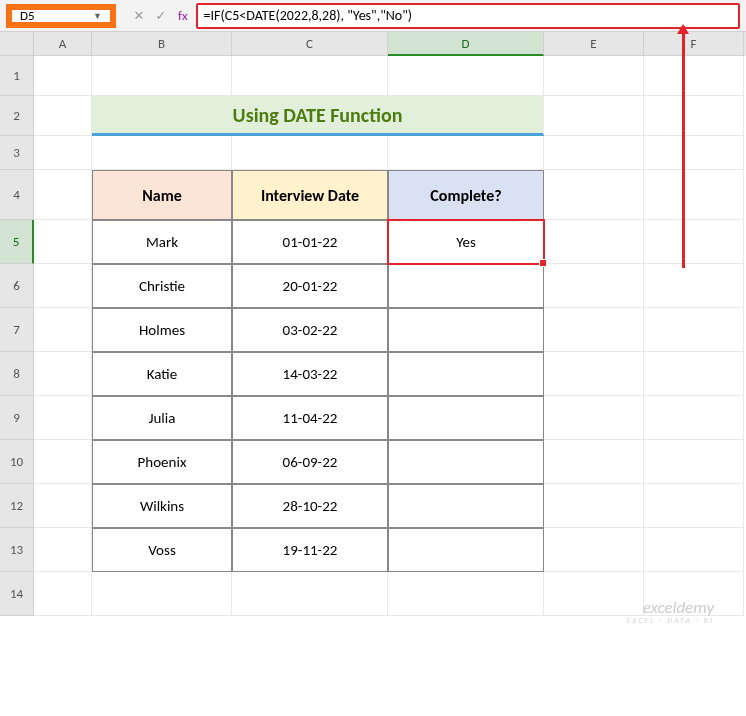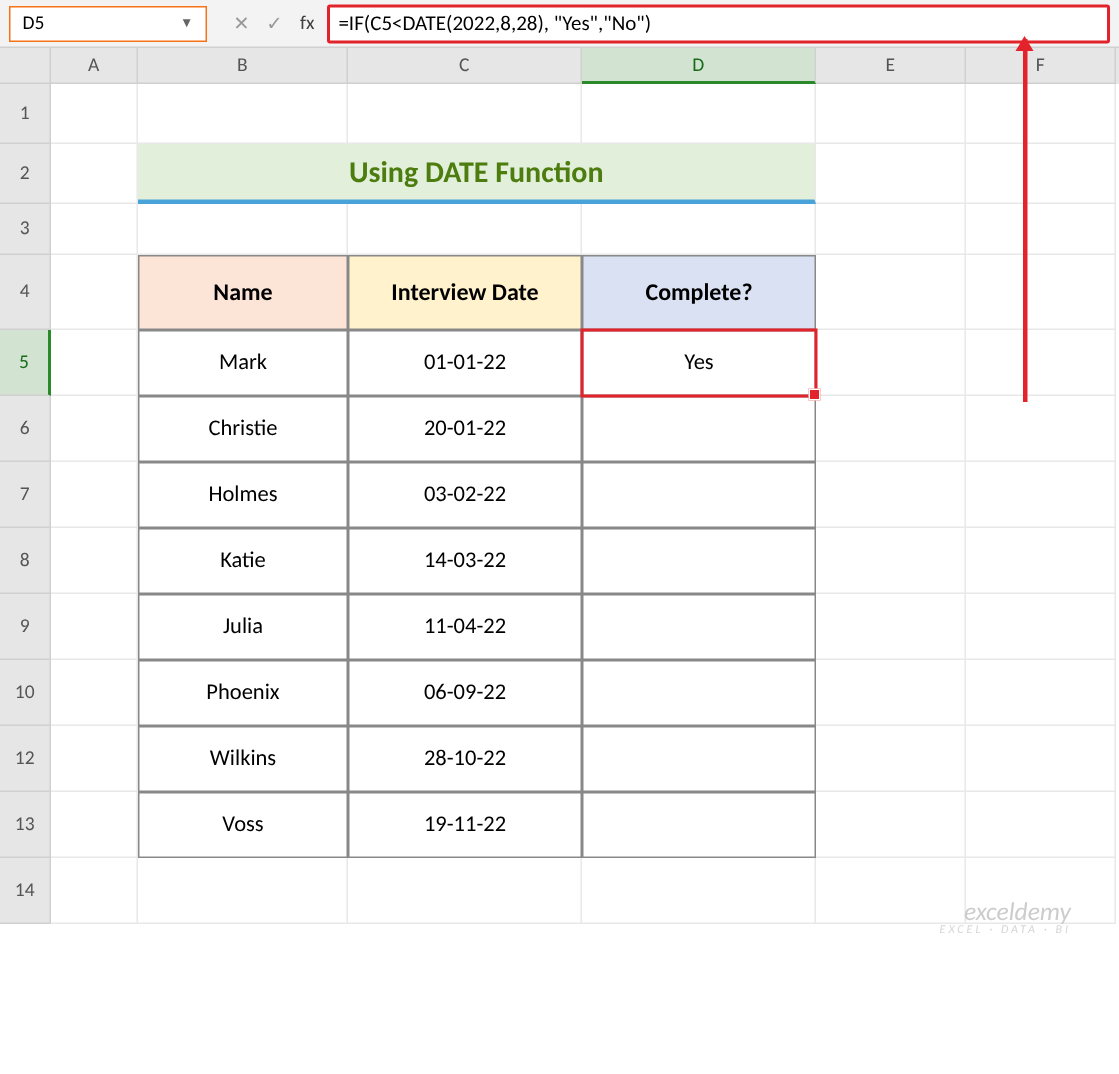--- a/index.html
+++ b/index.html
@@ -13,24 +13,24 @@
     }
     .formula-bar {
       display: flex;
       align-items: center;
       height: 32px;
       border-bottom: 1px solid #d0d0d0;
       background: #f3f3f3;
       position: relative;
     }
     .name-box {
-      width: 132px;
+      width: 110px;
       height: 24px;
       background: #fff;
-      border: 1px solid #f97316;
+      border: 6px solid #f97316;
       margin: 0 6px;
       padding: 2px 8px;
       font-size: 13px;
       display: flex;
       align-items: center;
       justify-content: space-between;
     }
     .name-box-dd {
       font-size: 9px;
       color: #666;
@@ -38,21 +38,21 @@
     .fb-btns {
       display: flex;
       gap: 8px;
       padding: 0 10px;
       color: #999;
       font-size: 13px;
     }
     .fb-btn { width: 14px; text-align: center; }
     .fx-label {
       font-size: 13px;
-      color: #404040;
+      color: #a21caf;
       padding-right: 8px;
       text-align: center;
     }
     .formula-input {
       flex: 1;
       height: 26px;
       background: #fff;
       border: 2.5px solid #e3232b;
       border-radius: 2px;
       font-size: 14px;

